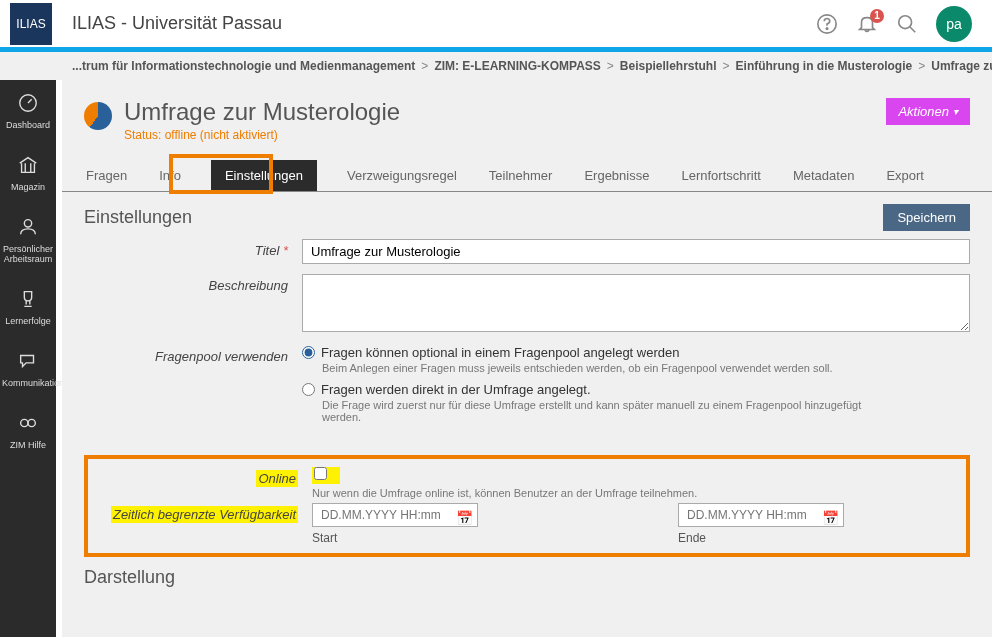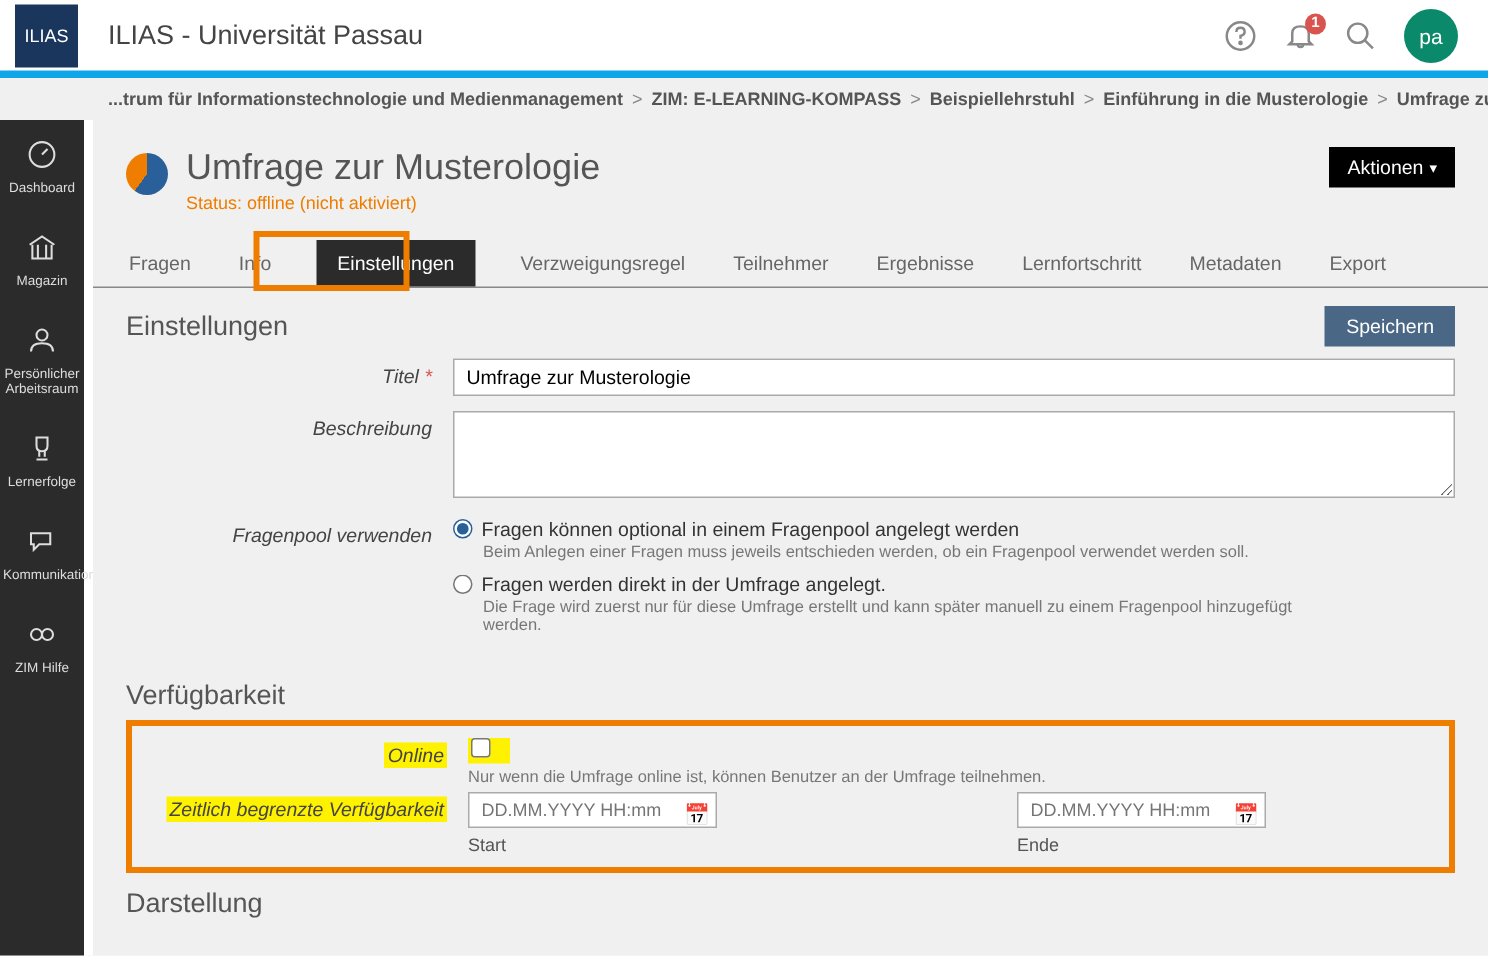--- a/index.html
+++ b/index.html
@@ -25,21 +25,21 @@
   .sidebar-item svg { width: 22px; height: 22px; margin-bottom: 4px; stroke: #ddd; fill: none; stroke-width: 1.5; }
 
   
   .main { position: absolute; left: 62px; top: 80px; width: 930px; height: 557px; background: #f0f0f0; overflow: hidden; }
   
   .page-head { padding: 18px 22px 6px 22px; }
   .page-head-row { display: flex; align-items: flex-start; gap: 12px; }
   .survey-icon { width: 28px; height: 28px; border-radius: 50%; background: conic-gradient(#2a6099 0 60%, #ee7d00 60% 100%); margin-top: 4px; flex-shrink: 0; }
   .page-title { font-size: 24px; color: #555; font-weight: 400; }
   .page-status { font-size: 12px; color: #ee7d00; margin-top: 2px; }
-  .actions-btn { margin-left: auto; background: #000000; color: #fff; border: none; padding: 6px 12px; font-size: 13px; cursor: pointer; display: flex; align-items: center; gap: 4px; }
+  .actions-btn { margin-left: auto; background: #d946ef; color: #fff; border: none; padding: 6px 12px; font-size: 13px; cursor: pointer; display: flex; align-items: center; gap: 4px; font-style: italic; }
   .actions-btn::after { content: "▾"; font-size: 10px; }
 
   
   .tabs { display: flex; gap: 28px; padding: 0 22px; border-bottom: 1px solid #888; margin-top: 12px; align-items: flex-end; position: relative; }
   .tab { padding: 8px 2px; font-size: 13px; color: #666; cursor: pointer; }
   .tab.active { background: #2b2b2b; color: #fff; padding: 8px 14px; }
   .tab-highlight { position: absolute; border: 4px solid #ee7d00; pointer-events: none; left: 190px; top: -6px; width: 100px; height: 40px; }
 
   
   .form-section { padding: 12px 22px; }
@@ -205,23 +205,20 @@
         <div class="help-text">Beim Anlegen einer Fragen muss jeweils entschieden werden, ob ein Fragenpool verwendet werden soll.</div>
         <div class="radio-row">
           <input type="radio" name="pool" style="">
           <span>Fragen werden direkt in der Umfrage angelegt.</span>
         </div>
         <div class="help-text">Die Frage wird zuerst nur für diese Umfrage erstellt und kann später manuell zu einem Fragenpool hinzugefügt werden.</div>
       </div>
     </div>
   </div>
 
-  <div class="form-section" style="padding-top:0; padding-bottom:4px;">
-    <div class="section-title">Verfügbarkeit</div>
-  </div>
 
   <div class="avail-outline">
     <div class="form-row" style="margin-bottom:4px;">
       <div class="form-label"><span class="hl-yellow">Online</span></div>
       <div class="form-field">
         <span class="hl-yellow"><input type="checkbox" style="">&nbsp;&nbsp;&nbsp;</span>
         <div style="font-size:11px; color:#777; margin-top:4px;">Nur wenn die Umfrage online ist, können Benutzer an der Umfrage teilnehmen.</div>
       </div>
     </div>
     <div class="form-row" style="margin-bottom:0;">

